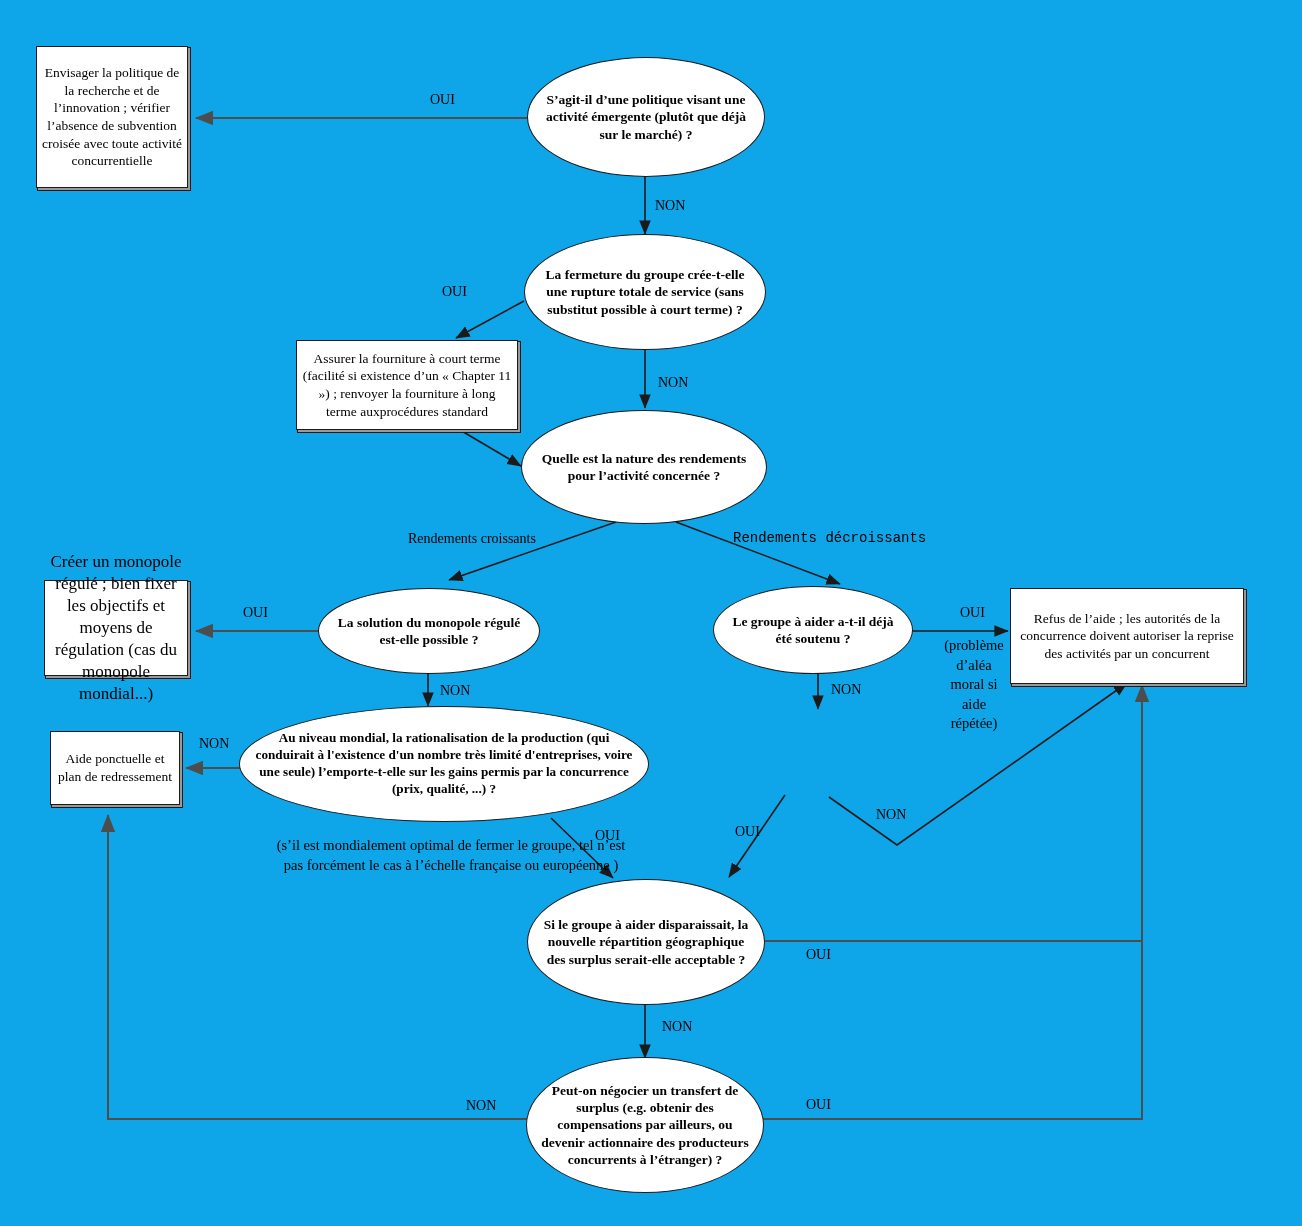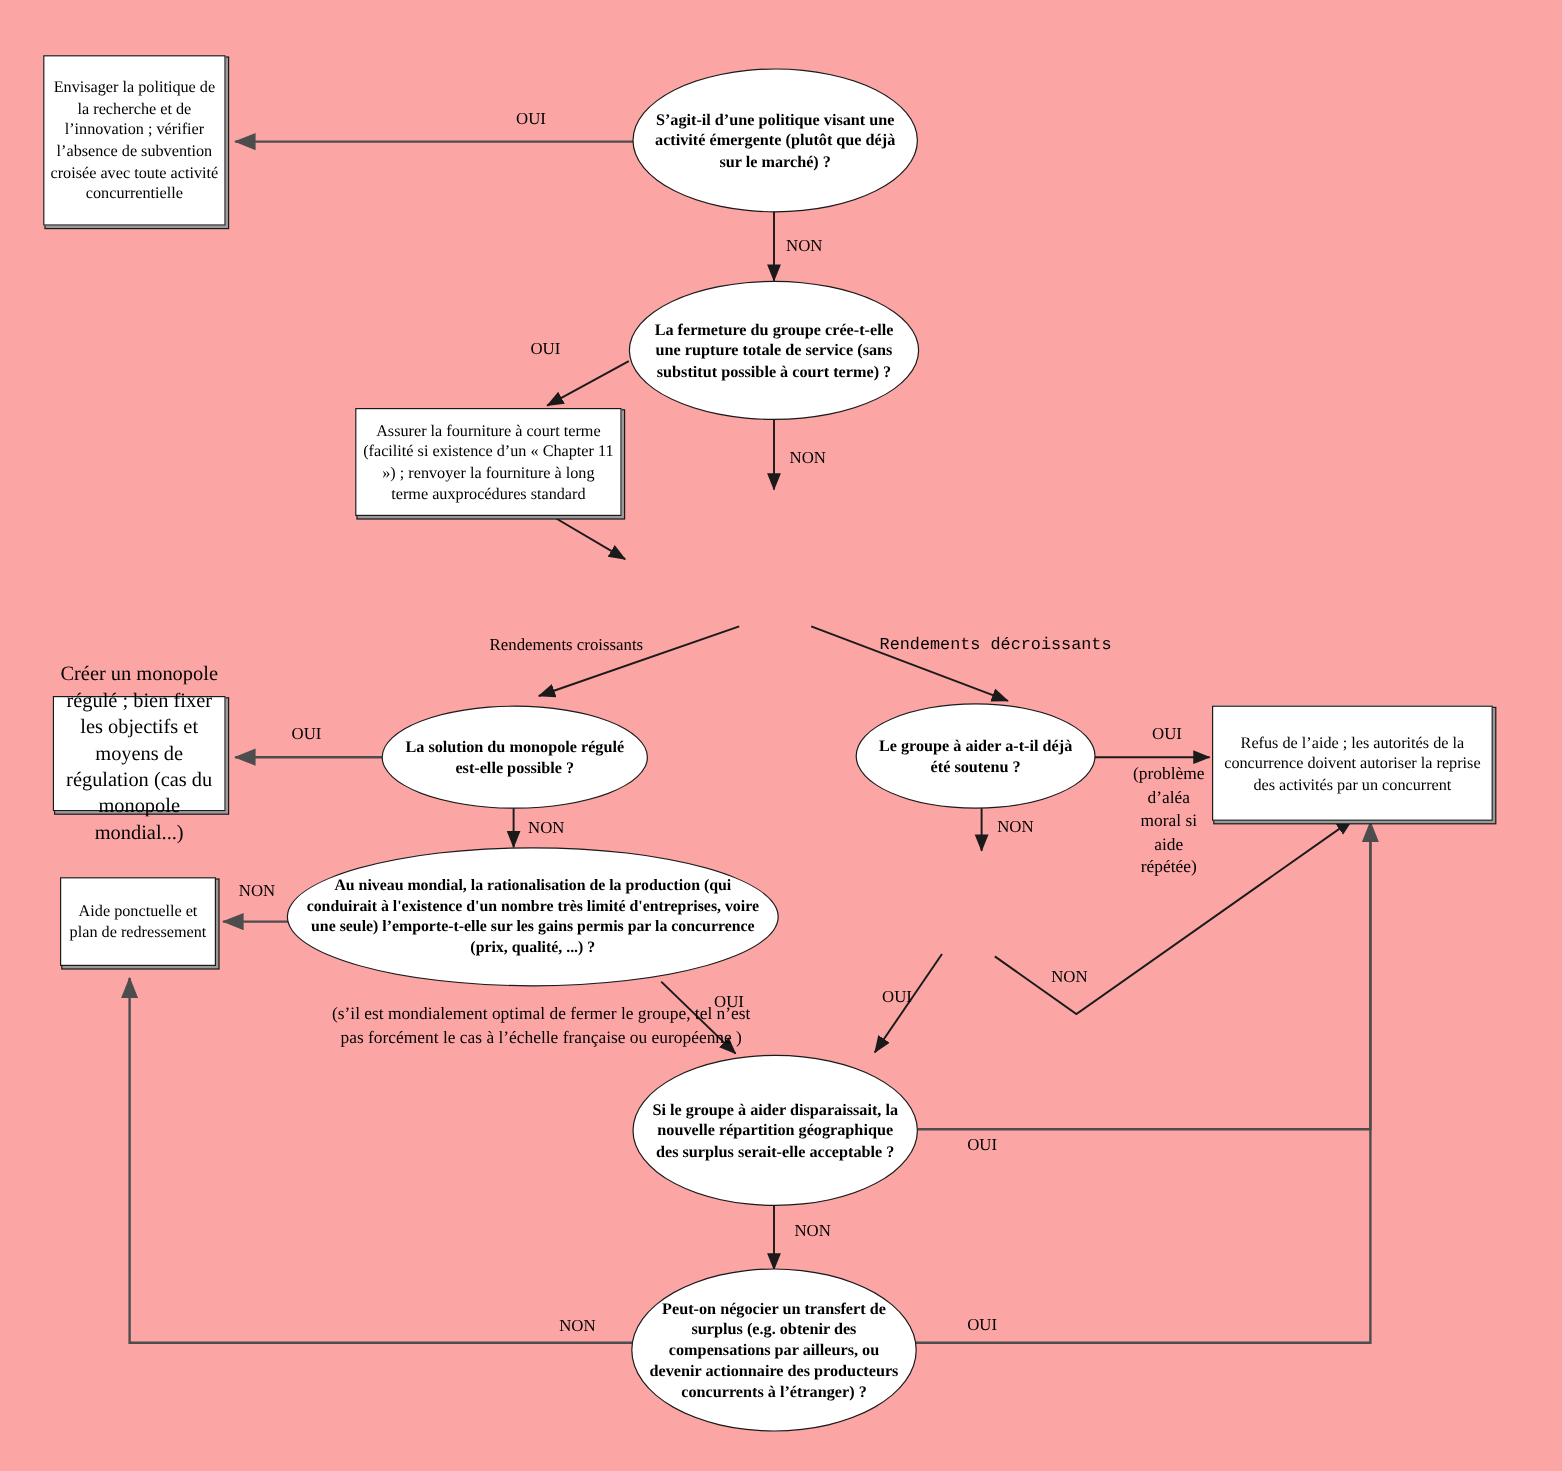--- a/index.html
+++ b/index.html
@@ -9,21 +9,21 @@
   }
   body {
     font-family: "Liberation Serif", "DejaVu Serif", serif;
     color: #000000;
   }
   #canvas {
     position: relative;
     width: 1302px;
     height: 1226px;
     overflow: hidden;
-    background: #fca5a5;
+    background: #0ea5e9;
   }
   svg.edges {
     position: absolute;
     left: 0;
     top: 0;
     width: 1302px;
     height: 1226px;
     pointer-events: none;
   }
   .node {
@@ -143,20 +143,23 @@
   </div>
 
   <div class="node ellipse" style="left:527px; top:57px; width:238px; height:120px; font-size:13.5px;">
     <div class="txt">S’agit-il d’une politique visant une activité émergente (plutôt que déjà sur le marché) ?</div>
   </div>
 
   <div class="node ellipse" style="left:524px; top:234px; width:242px; height:116px; font-size:13.5px;">
     <div class="txt">La fermeture du groupe crée-t-elle une rupture totale de service (sans substitut possible à court terme) ?</div>
   </div>
 
+  <div class="node ellipse" style="left:521px; top:410px; width:246px; height:114px; font-size:13.5px;">
+    <div class="txt">Quelle est la nature des rendements pour l’activité concernée ?</div>
+  </div>
 
   <div class="node ellipse" style="left:318px; top:588px; width:222px; height:86px; font-size:13.5px;">
     <div class="txt">La solution du monopole régulé est-elle possible ?</div>
   </div>
 
   <div class="node ellipse" style="left:713px; top:586px; width:200px; height:88px; font-size:13.5px;">
     <div class="txt">Le groupe à aider a-t-il déjà été soutenu ?</div>
   </div>
 
   <div class="node ellipse" style="left:239px; top:706px; width:410px; height:116px; font-size:13.2px;">

